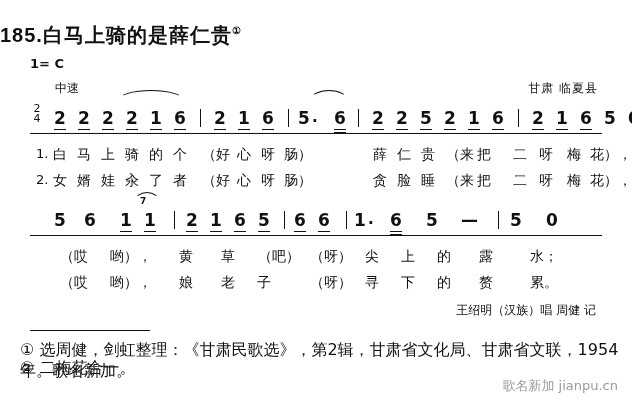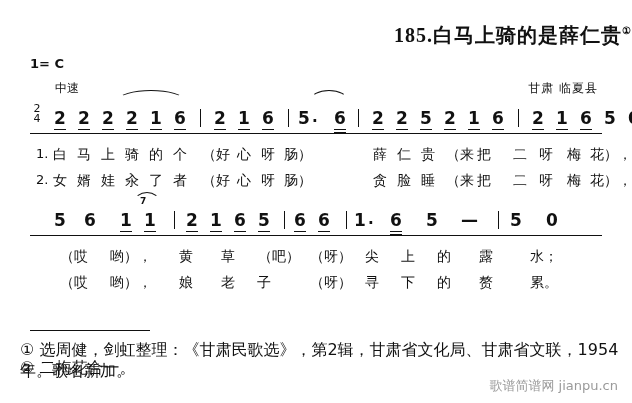--- a/index.html
+++ b/index.html
@@ -19,24 +19,24 @@
     position: relative;
     width: 632px;
     height: 403px;
   }
   
   .title {
     position: absolute;
     left: 0;
     top: 22px;
     width: 632px;
-    text-align: right;
+    text-align: left;
     font-size: 20px;
     font-weight: bold;
-    font-family: Liberation Serif, serif;
+    font-family: Liberation Sans, sans-serif;
     letter-spacing: 1px;
   }
   .title .sup {
     font-size: 10px;
     vertical-align: super;
   }
   
   .keysig {
     position: absolute;
     left: 30px;
@@ -359,19 +359,20 @@
       <span class="syl" style="left: 228px;">老</span>
       <span class="syl" style="left: 264px;">子</span>
       <span class="syl" style="left: 320px;">（呀）</span>
       <span class="syl" style="left: 372px;">寻</span>
       <span class="syl" style="left: 408px;">下</span>
       <span class="syl" style="left: 444px;">的</span>
       <span class="syl" style="left: 486px;">赘</span>
       <span class="syl" style="left: 540px;">累。</span>
     </div>
 
+  <div class="byline">王绍明（汉族）唱  周健  记</div>
 
   <div class="hr"></div>
   <div class="fn fn1">① 选周健，剑虹整理：《甘肃民歌选》，第2辑，甘肃省文化局、甘肃省文联，1954年。歌名新加。</div>
   <div class="fn fn2">② 二梅花合一。</div>
 
-  <div class="watermark">歌谱简谱网 jianpu.cn</div>
+  <div class="watermark">歌名新加 jianpu.cn</div>
 </div>
 
 </body></html>

